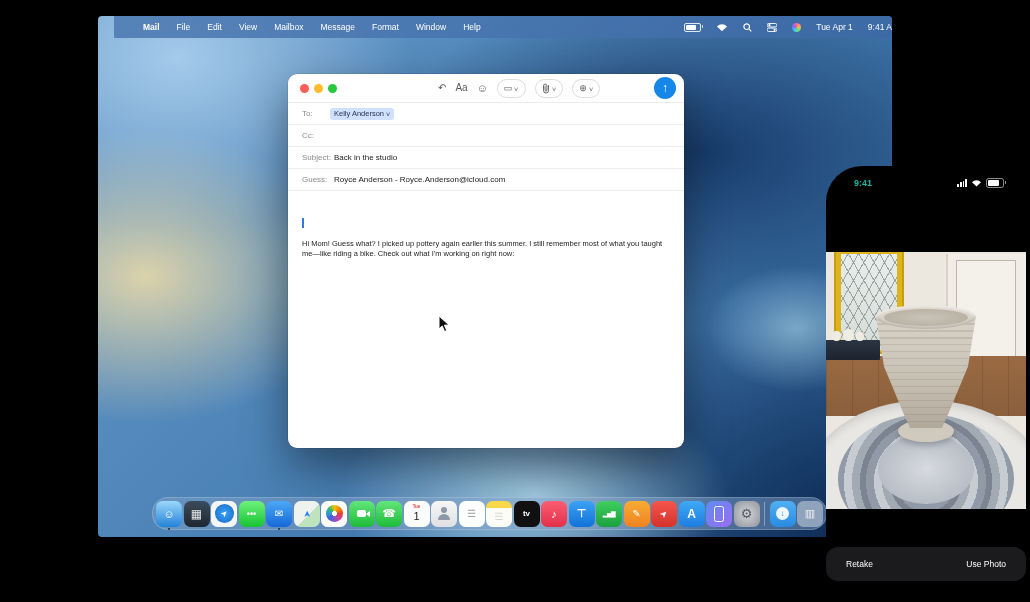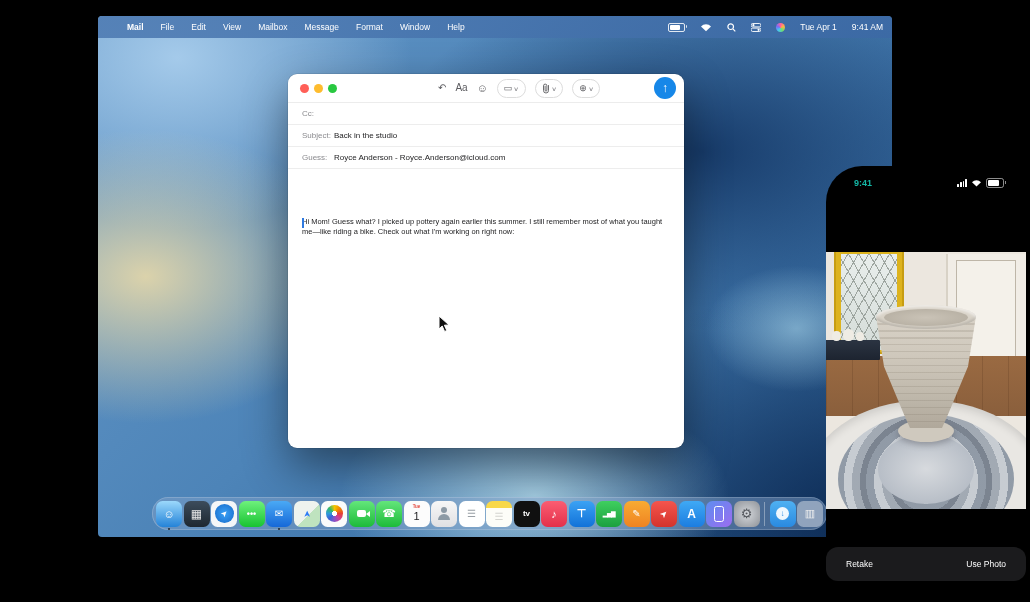--- a/index.html
+++ b/index.html
@@ -14,21 +14,21 @@
       radial-gradient(130px 90px at 88% 60%, rgba(180,225,242,.55), transparent 70%),
       radial-gradient(270px 150px at 55% 92%, rgba(188,226,240,.8), rgba(188,226,240,0) 72%),
       radial-gradient(300px 210px at 6% 50%, rgba(226,214,170,.95), rgba(226,214,170,0) 70%),
       radial-gradient(300px 220px at 10% 8%, rgba(168,205,236,.95), rgba(168,205,236,0) 78%),
       radial-gradient(430px 250px at 76% 26%, rgba(15,48,94,.85), rgba(15,48,94,0) 72%),
       radial-gradient(520px 320px at 98% 98%, rgba(10,38,78,.95), rgba(10,38,78,0) 76%),
       linear-gradient(135deg,#6598c8 0%,#4d84b8 45%,#27598f 100%);
   }
   
   .menubar{
-    position:absolute;left:0;top:0;width:100%;height:22px;display:flex;align-items:center;
+    position:absolute;left:16px;top:0;width:100%;height:22px;display:flex;align-items:center;
     background:linear-gradient(90deg, rgba(80,125,180,.92), rgba(60,105,165,.88));
     color:#fff;font-size:8.5px;
   }
   .menubar .apple{margin:0 0 1px 12px;font-size:10px;}
   .menubar .mitem{margin-left:17px;}
   .menubar .mitem.active{font-weight:700;}
   .mb-right{margin-left:auto;display:flex;align-items:center;gap:15px;padding-right:9px;}
   .battery{width:15px;height:7px;border:1px solid rgba(255,255,255,.85);border-radius:2px;position:relative;}
   .battery i{position:absolute;left:1px;top:1px;bottom:1px;width:10px;background:#fff;border-radius:1px;}
   .battery::after{content:"";position:absolute;right:-3px;top:1.5px;width:1.5px;height:3px;background:rgba(255,255,255,.8);border-radius:0 1px 1px 0;}
@@ -220,20 +220,27 @@
         </span>
         <span class="capsule">
           <span>⊕</span>
           <span class="chev">∨</span>
         </span>
       </span>
       <span class="send">↑</span>
     </div>
 
     <div class="fieldrow">
+      <span class="lbl">To:</span>
+      <span class="token">
+        <span>Kelly Anderson</span>
+        <span class="chev">∨</span>
+      </span>
+    </div>
+    <div class="fieldrow">
       <span class="lbl">Cc:</span>
     </div>
     <div class="fieldrow">
       <span class="lbl">Subject:</span>
       <span class="val">Back in the studio</span>
     </div>
     <div class="fieldrow">
       <span class="lbl">Guess:</span>
       <span class="val">Royce Anderson - Royce.Anderson@icloud.com</span>
     </div>

